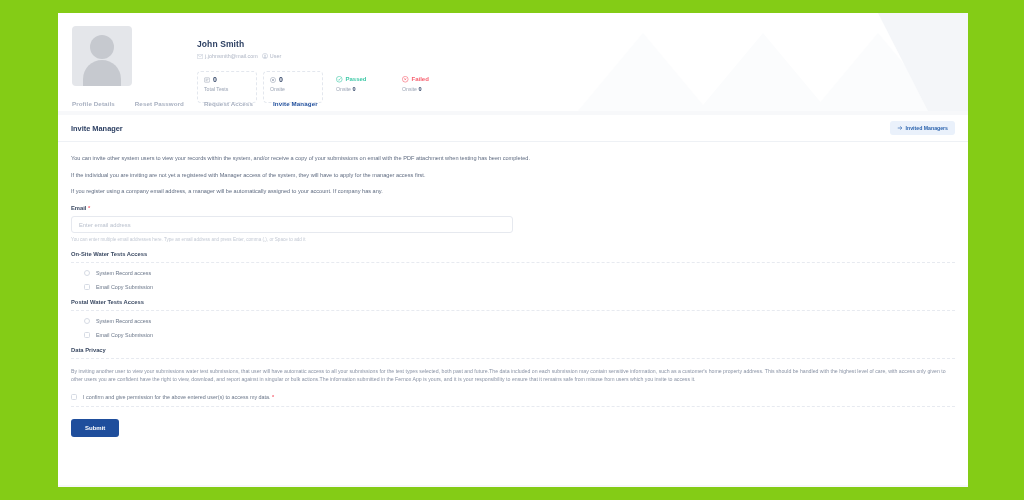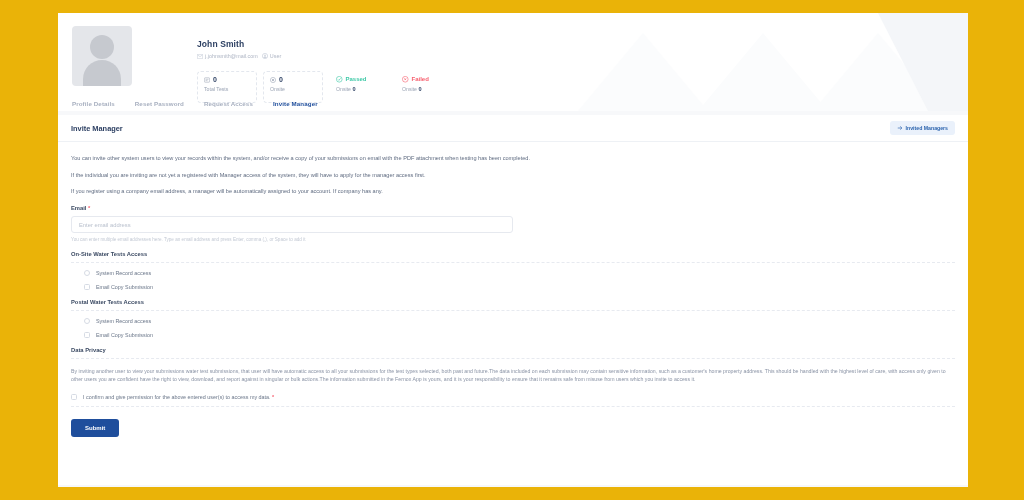--- a/index.html
+++ b/index.html
@@ -6,21 +6,21 @@
   * { box-sizing: border-box; }
   html, body { margin:0; padding:0; }
   body {
     width:1024px; height:500px;
     background:#000000;
     font-family:"Liberation Sans", sans-serif;
     overflow:hidden;
   }
   .viewport {
     position:absolute; left:0; top:0; width:1024px; height:500px;
-    background:#eab308;
+    background:#84cc16;
   }
   
   .page {
     position:absolute; left:58px; top:13px;
     width:910px; height:474px;
     background:#f7f8fa;
     overflow:hidden;
   }
 
   

